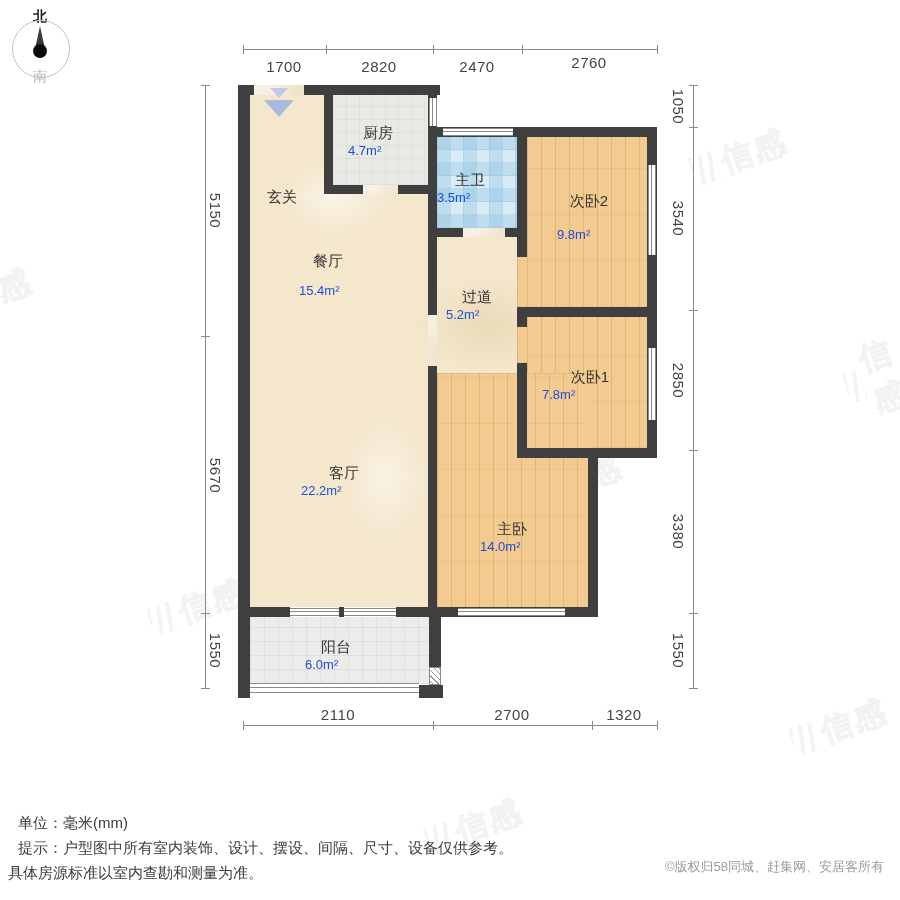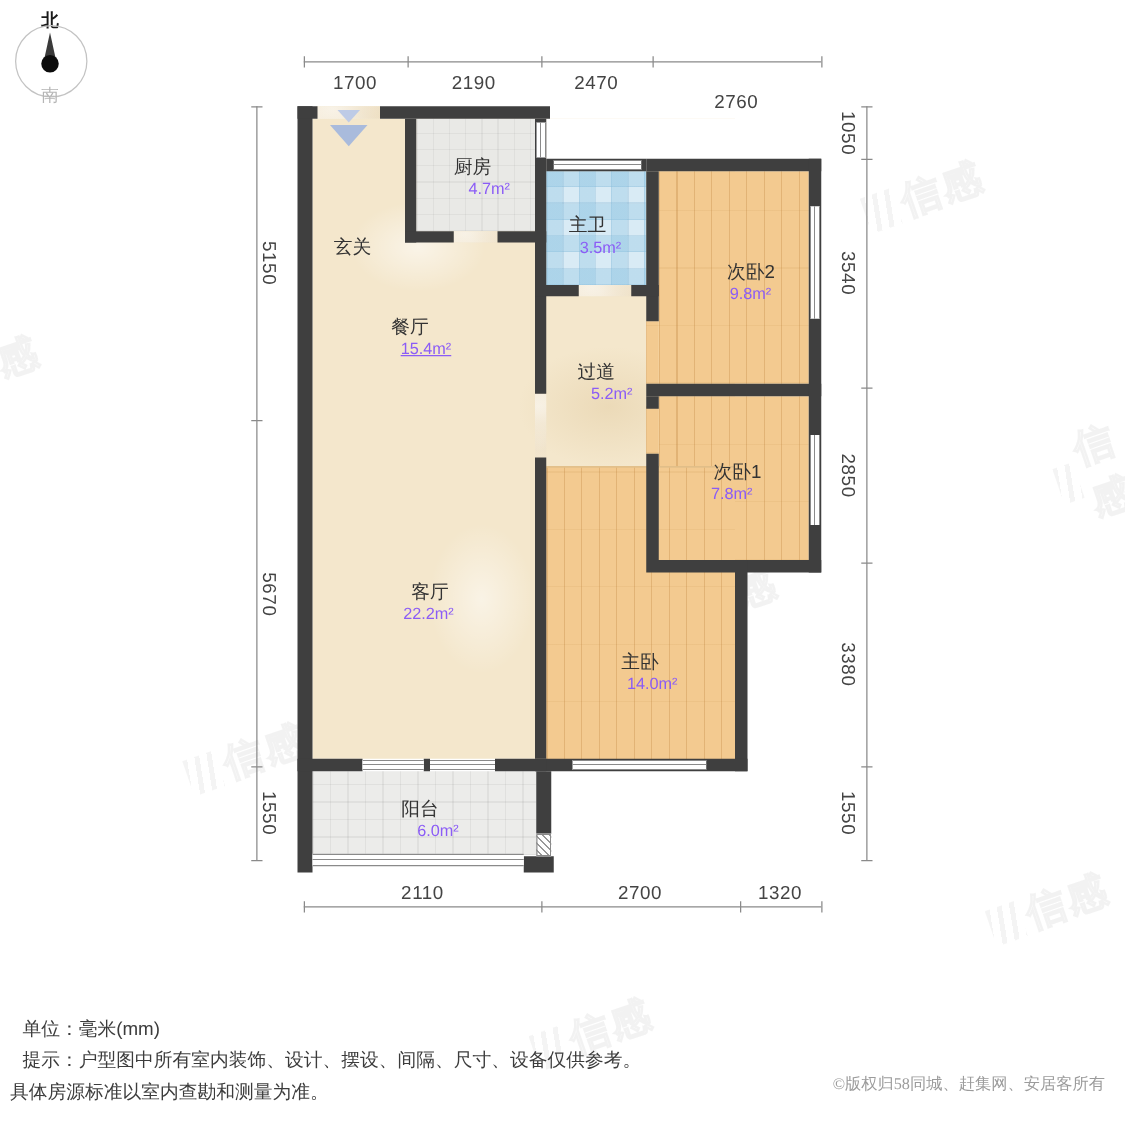--- a/index.html
+++ b/index.html
@@ -37,21 +37,21 @@
       linear-gradient(to right,transparent calc(50% - 1px),#8a8a8a calc(50% - 1px) 50%,transparent 50%);}
   .winDiag{background-color:#fff;
       background-image:repeating-linear-gradient(45deg,transparent 0 3px,#999 3px 4px);
       box-shadow:inset 0 0 0 1px #8a8a8a;}
   
   .dline{background:#8a8a8a;}
   .dim{font-size:15px;color:#444;text-align:center;letter-spacing:.5px;white-space:nowrap;}
   .dimV{transform:rotate(90deg);transform-origin:center;}
   
   .rname{font-size:15px;color:#333;text-align:center;white-space:nowrap;}
-  .rarea{font-size:13px;color:#8b5cf6;text-align:right;white-space:nowrap;}
+  .rarea{font-size:13px;color:#1d4ed8;text-align:left;white-space:nowrap;}
   .foot{font-size:15px;color:#3c3c3c;white-space:nowrap;}
   .copy{font-size:13px;color:#9b9b9b;white-space:nowrap;}
   
   .cCircle{width:56px;height:56px;border:1px solid #c3c3c3;border-radius:50%;}
   .cN{font-size:14px;font-weight:700;color:#1a1a1a;text-align:center;}
   .cS{font-size:14px;color:#b5b5b5;text-align:center;}
   .needleTri{width:0;height:0;border-left:5px solid transparent;border-right:5px solid transparent;
       border-bottom:23px solid #3a3a3a;}
   .needleBall{width:14px;height:14px;background:#0c0c0c;border-radius:50%;}
   
@@ -156,45 +156,45 @@
   <div class="abs winDiag" style="left:429px;top:667px;width:12px;height:18px;"></div>
 
   <div class="abs arrS" style="left:270px;top:88px;"></div>
   <div class="abs arrB" style="left:264px;top:100px;"></div>
 
   <div class="abs rname" style="left:252px;top:188px;width:60px;">玄关</div>
   <div class="abs rname" style="left:348px;top:124px;width:60px;">厨房</div>
   <div class="abs rarea" style="left:348px;top:143px;width:60px;">4.7m²</div>
   <div class="abs rname" style="left:440px;top:171px;width:60px;">主卫</div>
   <div class="abs rarea" style="left:437px;top:190px;width:60px;">3.5m²</div>
-  <div class="abs rname" style="left:558px;top:208px;width:62px;text-align:right;">次卧2</div>
+  <div class="abs rname" style="left:558px;top:192px;width:62px;">次卧2</div>
   <div class="abs rarea" style="left:557px;top:227px;width:60px;">9.8m²</div>
   <div class="abs rname" style="left:298px;top:252px;width:60px;">餐厅</div>
-  <div class="abs rarea" style="left:299px;top:271px;width:62px;text-decoration:underline;">15.4m²</div>
+  <div class="abs rarea" style="left:299px;top:283px;width:62px;">15.4m²</div>
   <div class="abs rname" style="left:447px;top:288px;width:60px;">过道</div>
   <div class="abs rarea" style="left:446px;top:307px;width:60px;">5.2m²</div>
   <div class="abs rname" style="left:559px;top:368px;width:62px;">次卧1</div>
   <div class="abs rarea" style="left:542px;top:387px;width:60px;">7.8m²</div>
   <div class="abs rname" style="left:314px;top:464px;width:60px;">客厅</div>
   <div class="abs rarea" style="left:301px;top:483px;width:62px;">22.2m²</div>
   <div class="abs rname" style="left:482px;top:520px;width:60px;">主卧</div>
   <div class="abs rarea" style="left:480px;top:539px;width:62px;">14.0m²</div>
   <div class="abs rname" style="left:306px;top:638px;width:60px;">阳台</div>
   <div class="abs rarea" style="left:305px;top:657px;width:62px;">6.0m²</div>
 
   <div class="abs dline" style="left:243px;top:49px;width:414px;height:1px;"></div>
   <div class="abs dline" style="left:243px;top:45px;width:1px;height:9px;"></div>
   <div class="abs dline" style="left:326px;top:45px;width:1px;height:9px;"></div>
   <div class="abs dline" style="left:433px;top:45px;width:1px;height:9px;"></div>
   <div class="abs dline" style="left:522px;top:45px;width:1px;height:9px;"></div>
   <div class="abs dline" style="left:657px;top:45px;width:1px;height:9px;"></div>
   <div class="abs dim" style="left:254px;top:58px;width:60px;">1700</div>
-  <div class="abs dim" style="left:349px;top:58px;width:60px;">2190</div>
+  <div class="abs dim" style="left:349px;top:58px;width:60px;">2820</div>
   <div class="abs dim" style="left:447px;top:58px;width:60px;">2470</div>
-  <div class="abs dim" style="left:559px;top:73px;width:60px;">2760</div>
+  <div class="abs dim" style="left:559px;top:54px;width:60px;">2760</div>
 
   <div class="abs dline" style="left:243px;top:725px;width:414px;height:1px;"></div>
   <div class="abs dline" style="left:243px;top:721px;width:1px;height:9px;"></div>
   <div class="abs dline" style="left:433px;top:721px;width:1px;height:9px;"></div>
   <div class="abs dline" style="left:592px;top:721px;width:1px;height:9px;"></div>
   <div class="abs dline" style="left:657px;top:721px;width:1px;height:9px;"></div>
   <div class="abs dim" style="left:308px;top:706px;width:60px;">2110</div>
   <div class="abs dim" style="left:482px;top:706px;width:60px;">2700</div>
   <div class="abs dim" style="left:594px;top:706px;width:60px;">1320</div>
 
@@ -217,13 +217,13 @@
   <div class="abs dim dimV" style="left:648px;top:98px;width:60px;">1050</div>
   <div class="abs dim dimV" style="left:648px;top:210px;width:60px;">3540</div>
   <div class="abs dim dimV" style="left:648px;top:372px;width:60px;">2850</div>
   <div class="abs dim dimV" style="left:648px;top:523px;width:60px;">3380</div>
   <div class="abs dim dimV" style="left:648px;top:642px;width:60px;">1550</div>
 </div>
 
 <div class="abs foot" style="left:18px;top:814px;">单位：毫米(mm)</div>
 <div class="abs foot" style="left:18px;top:839px;">提示：户型图中所有室内装饰、设计、摆设、间隔、尺寸、设备仅供参考。</div>
 <div class="abs foot" style="left:8px;top:864px;">具体房源标准以室内查勘和测量为准。</div>
-<div class="abs copy" style="right:16px;top:858px;font-family:Liberation Serif, serif;">©版权归58同城、赶集网、安居客所有</div>
+<div class="abs copy" style="right:16px;top:858px;">©版权归58同城、赶集网、安居客所有</div>
 
 </body></html>

